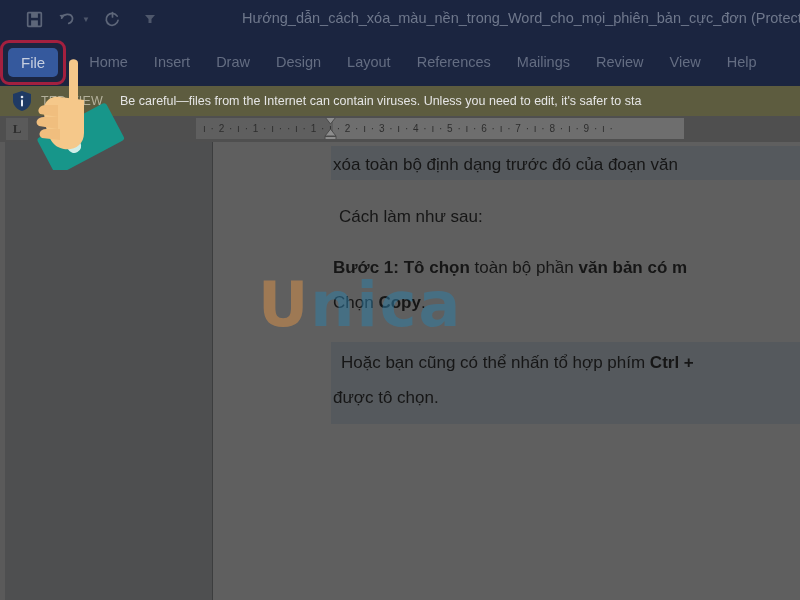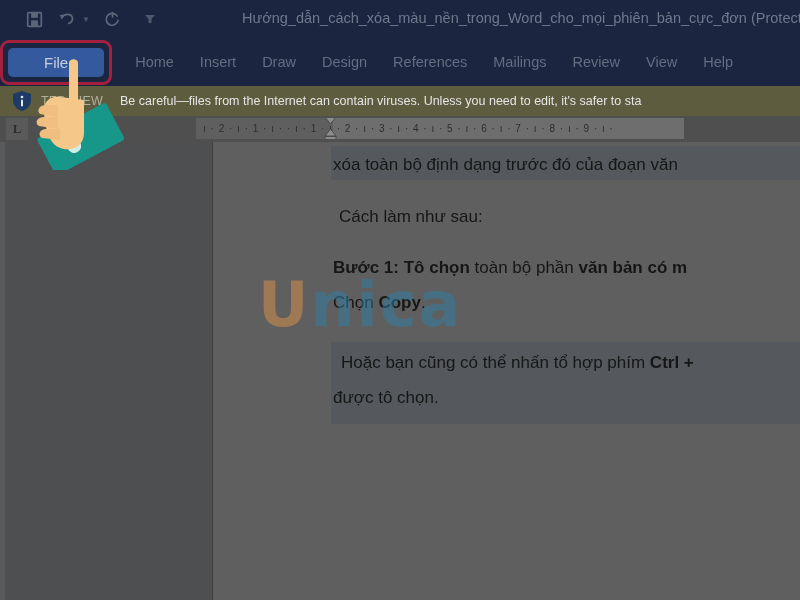--- a/index.html
+++ b/index.html
@@ -63,21 +63,21 @@
   }
   .file-tab-wrap {
     position: relative;
     margin-left: 8px;
     margin-right: 18px;
   }
   .file-tab {
     background: #35599d;
     color: #c6cfe0;
     font-size: 15px;
-    padding: 7px 36px;
+    padding: 7px 13px;
     border-radius: 5px;
     line-height: 1;
   }
   .file-highlight {
     position: absolute;
     top: -8px; left: -8px;
     width: calc(100% + 16px);
     height: calc(100% + 16px);
     border: 3px solid #a3203f;
     border-radius: 9px;
@@ -278,20 +278,21 @@
 
   <div class="file-tab-wrap">
     <div class="file-tab">File</div>
     <div class="file-highlight"></div>
   </div>
 
   <div class="tab">Home</div>
   <div class="tab">Insert</div>
   <div class="tab">Draw</div>
   <div class="tab">Design</div>
+  <div class="tab">Layout</div>
   <div class="tab">References</div>
   <div class="tab">Mailings</div>
   <div class="tab">Review</div>
   <div class="tab">View</div>
   <div class="tab">Help</div>
 </div>
 
 <div class="protbar">
   <span class="shield">
     <svg width="20" height="22" viewBox="0 0 20 22">

